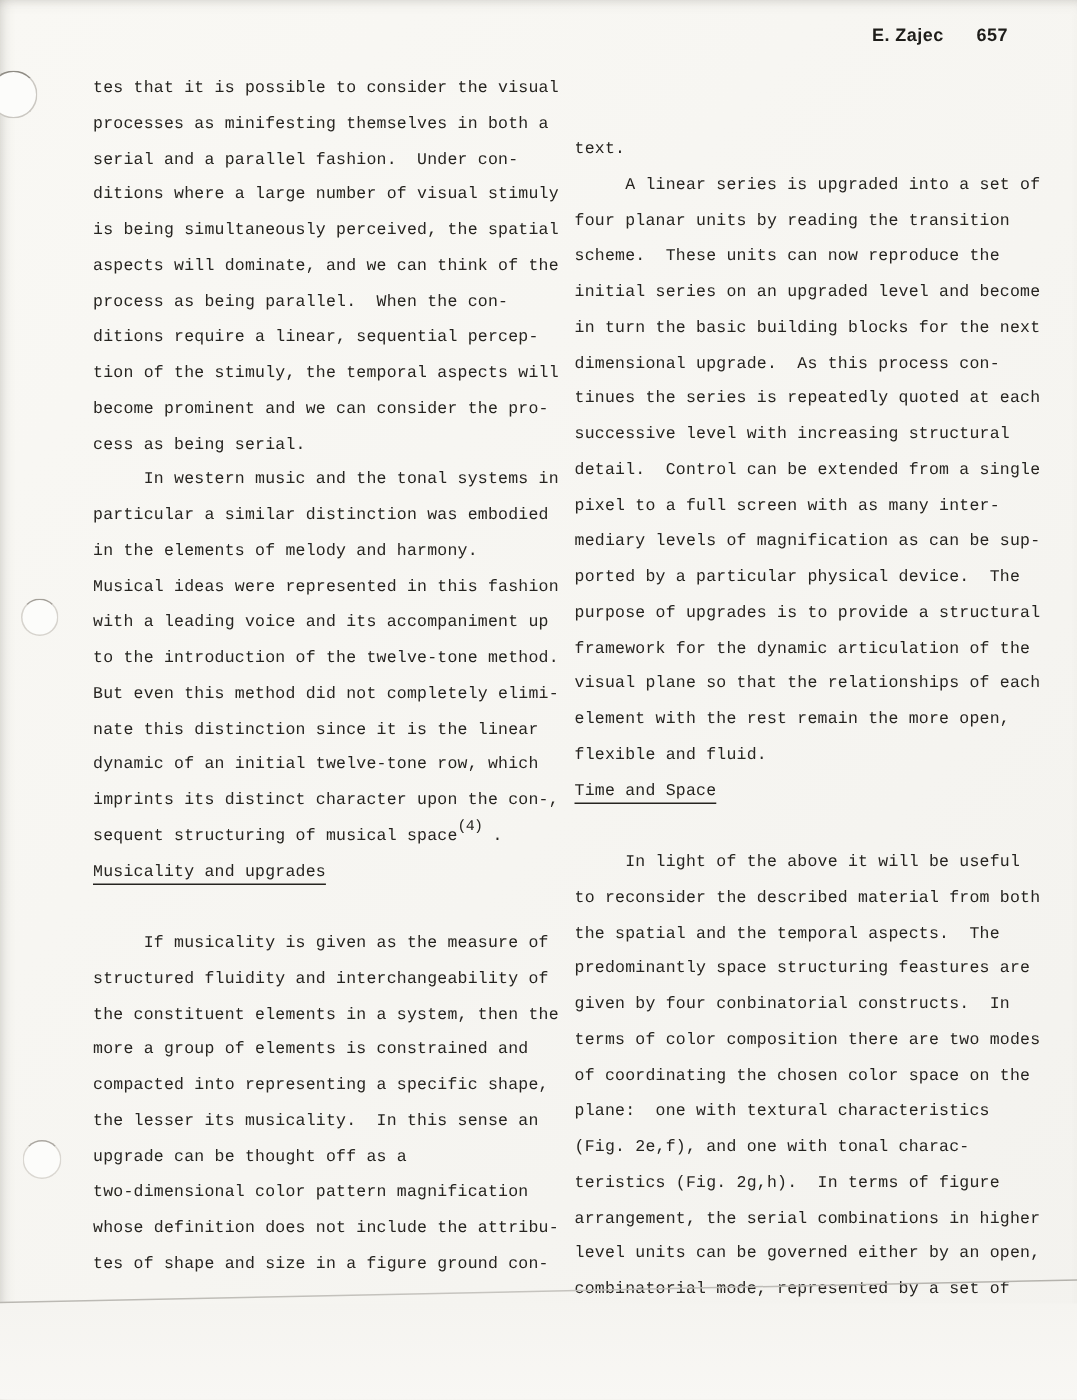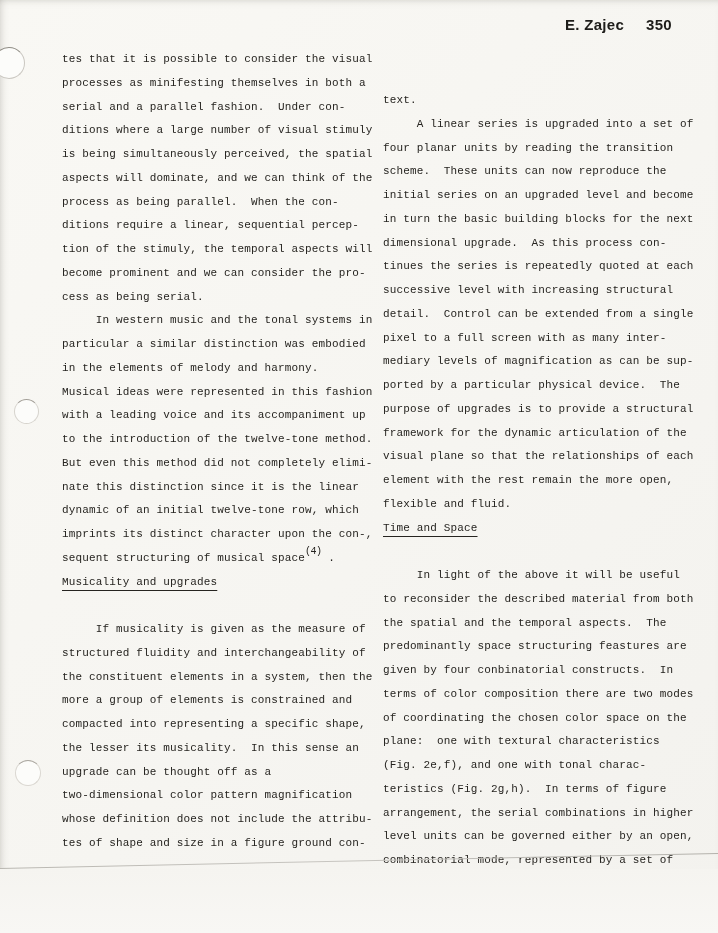--- a/index.html
+++ b/index.html
@@ -9,21 +9,21 @@
     font-family:"Liberation Mono","DejaVu Sans Mono",monospace;
   }
   .paper{
     position:absolute;inset:0;
     background:linear-gradient(130deg,#f9f8f4 0%,#f6f5f1 55%,#f3f2ee 100%);
     box-shadow:inset 6px 0 10px -7px rgba(120,118,110,.45), inset 0 6px 9px -7px rgba(120,118,110,.35);
   }
   .header{
     position:absolute;top:16px;right:46px;display:flex;gap:22px;
     font-family:"Liberation Sans","DejaVu Sans",sans-serif;
-    font-weight:bold;font-size:15px;color:#1e1d1a;letter-spacing:.3px;
+    font-weight:bold;font-size:12px;color:#1e1d1a;letter-spacing:.3px;
   }
   .column{
     position:absolute;top:48px;width:318px;
     font-size:11px;color:#262420;white-space:pre;
   }
   .column.left{left:62px;font-family:Liberation Mono, monospace;}
   .column.right{left:383px;margin-top:41px;}
   .line{
     min-height:23.75px;line-height:23.75px;
     letter-spacing:.15px;
@@ -56,21 +56,21 @@
     background:linear-gradient(180deg,#f5f4f0,#f8f7f4);
   }
 </style>
 </head>
 <body>
 
 <div class="paper">
 
   <div class="header">
     <span>E. Zajec</span>
-    <span>350</span>
+    <span>657</span>
   </div>
 
   <div class="column left"><div class="line">tes that it is possible to consider the visual</div><div class="line">processes as minifesting themselves in both a</div><div class="line">serial and a parallel fashion.  Under con-</div><div class="line">ditions where a large number of visual stimuly</div><div class="line">is being simultaneously perceived, the spatial</div><div class="line">aspects will dominate, and we can think of the</div><div class="line">process as being parallel.  When the con-</div><div class="line">ditions require a linear, sequential percep-</div><div class="line">tion of the stimuly, the temporal aspects will</div><div class="line">become prominent and we can consider the pro-</div><div class="line">cess as being serial.</div><div class="line">     In western music and the tonal systems in</div><div class="line">particular a similar distinction was embodied</div><div class="line">in the elements of melody and harmony.</div><div class="line">Musical ideas were represented in this fashion</div><div class="line">with a leading voice and its accompaniment up</div><div class="line">to the introduction of the twelve-tone method.</div><div class="line">But even this method did not completely elimi-</div><div class="line">nate this distinction since it is the linear</div><div class="line">dynamic of an initial twelve-tone row, which</div><div class="line">imprints its distinct character upon the con-,</div><div class="line"><span>sequent structuring of musical space</span><span class="sup">(4)</span><span> .</span></div><div class="line heading"><span class="u">Musicality and upgrades</span></div><div class="line"></div><div class="line">     If musicality is given as the measure of</div><div class="line">structured fluidity and interchangeability of</div><div class="line">the constituent elements in a system, then the</div><div class="line">more a group of elements is constrained and</div><div class="line">compacted into representing a specific shape,</div><div class="line">the lesser its musicality.  In this sense an</div><div class="line">upgrade can be thought off as a</div><div class="line">two-dimensional color pattern magnification</div><div class="line">whose definition does not include the attribu-</div><div class="line">tes of shape and size in a figure ground con-</div></div>
   <div class="column right"><div class="line">text.</div><div class="line">     A linear series is upgraded into a set of</div><div class="line">four planar units by reading the transition</div><div class="line">scheme.  These units can now reproduce the</div><div class="line">initial series on an upgraded level and become</div><div class="line">in turn the basic building blocks for the next</div><div class="line">dimensional upgrade.  As this process con-</div><div class="line">tinues the series is repeatedly quoted at each</div><div class="line">successive level with increasing structural</div><div class="line">detail.  Control can be extended from a single</div><div class="line">pixel to a full screen with as many inter-</div><div class="line">mediary levels of magnification as can be sup-</div><div class="line">ported by a particular physical device.  The</div><div class="line">purpose of upgrades is to provide a structural</div><div class="line">framework for the dynamic articulation of the</div><div class="line">visual plane so that the relationships of each</div><div class="line">element with the rest remain the more open,</div><div class="line">flexible and fluid.</div><div class="line heading"><span class="u">Time and Space</span></div><div class="line"></div><div class="line">     In light of the above it will be useful</div><div class="line">to reconsider the described material from both</div><div class="line">the spatial and the temporal aspects.  The</div><div class="line">predominantly space structuring feastures are</div><div class="line">given by four conbinatorial constructs.  In</div><div class="line">terms of color composition there are two modes</div><div class="line">of coordinating the chosen color space on the</div><div class="line"><span>plane:  one with </span><span class="u">textural</span><span> characteristics</span></div><div class="line"><span>(Fig. 2e,f), and one with </span><span class="u">tonal</span><span> charac-</span></div><div class="line">teristics (Fig. 2g,h).  In terms of figure</div><div class="line">arrangement, the serial combinations in higher</div><div class="line">level units can be governed either by an open,</div><div class="line"><span class="u">combinatorial</span><span> mode, represented by a set of</span></div><div class="line">five figures (Fig. 4a), or by a sequential,</div></div>
 
   <div class="binder-hole hole-1"></div>
   <div class="binder-hole hole-2"></div>
   <div class="binder-hole hole-3"></div>
 
   <div class="page-edge-line"></div>

